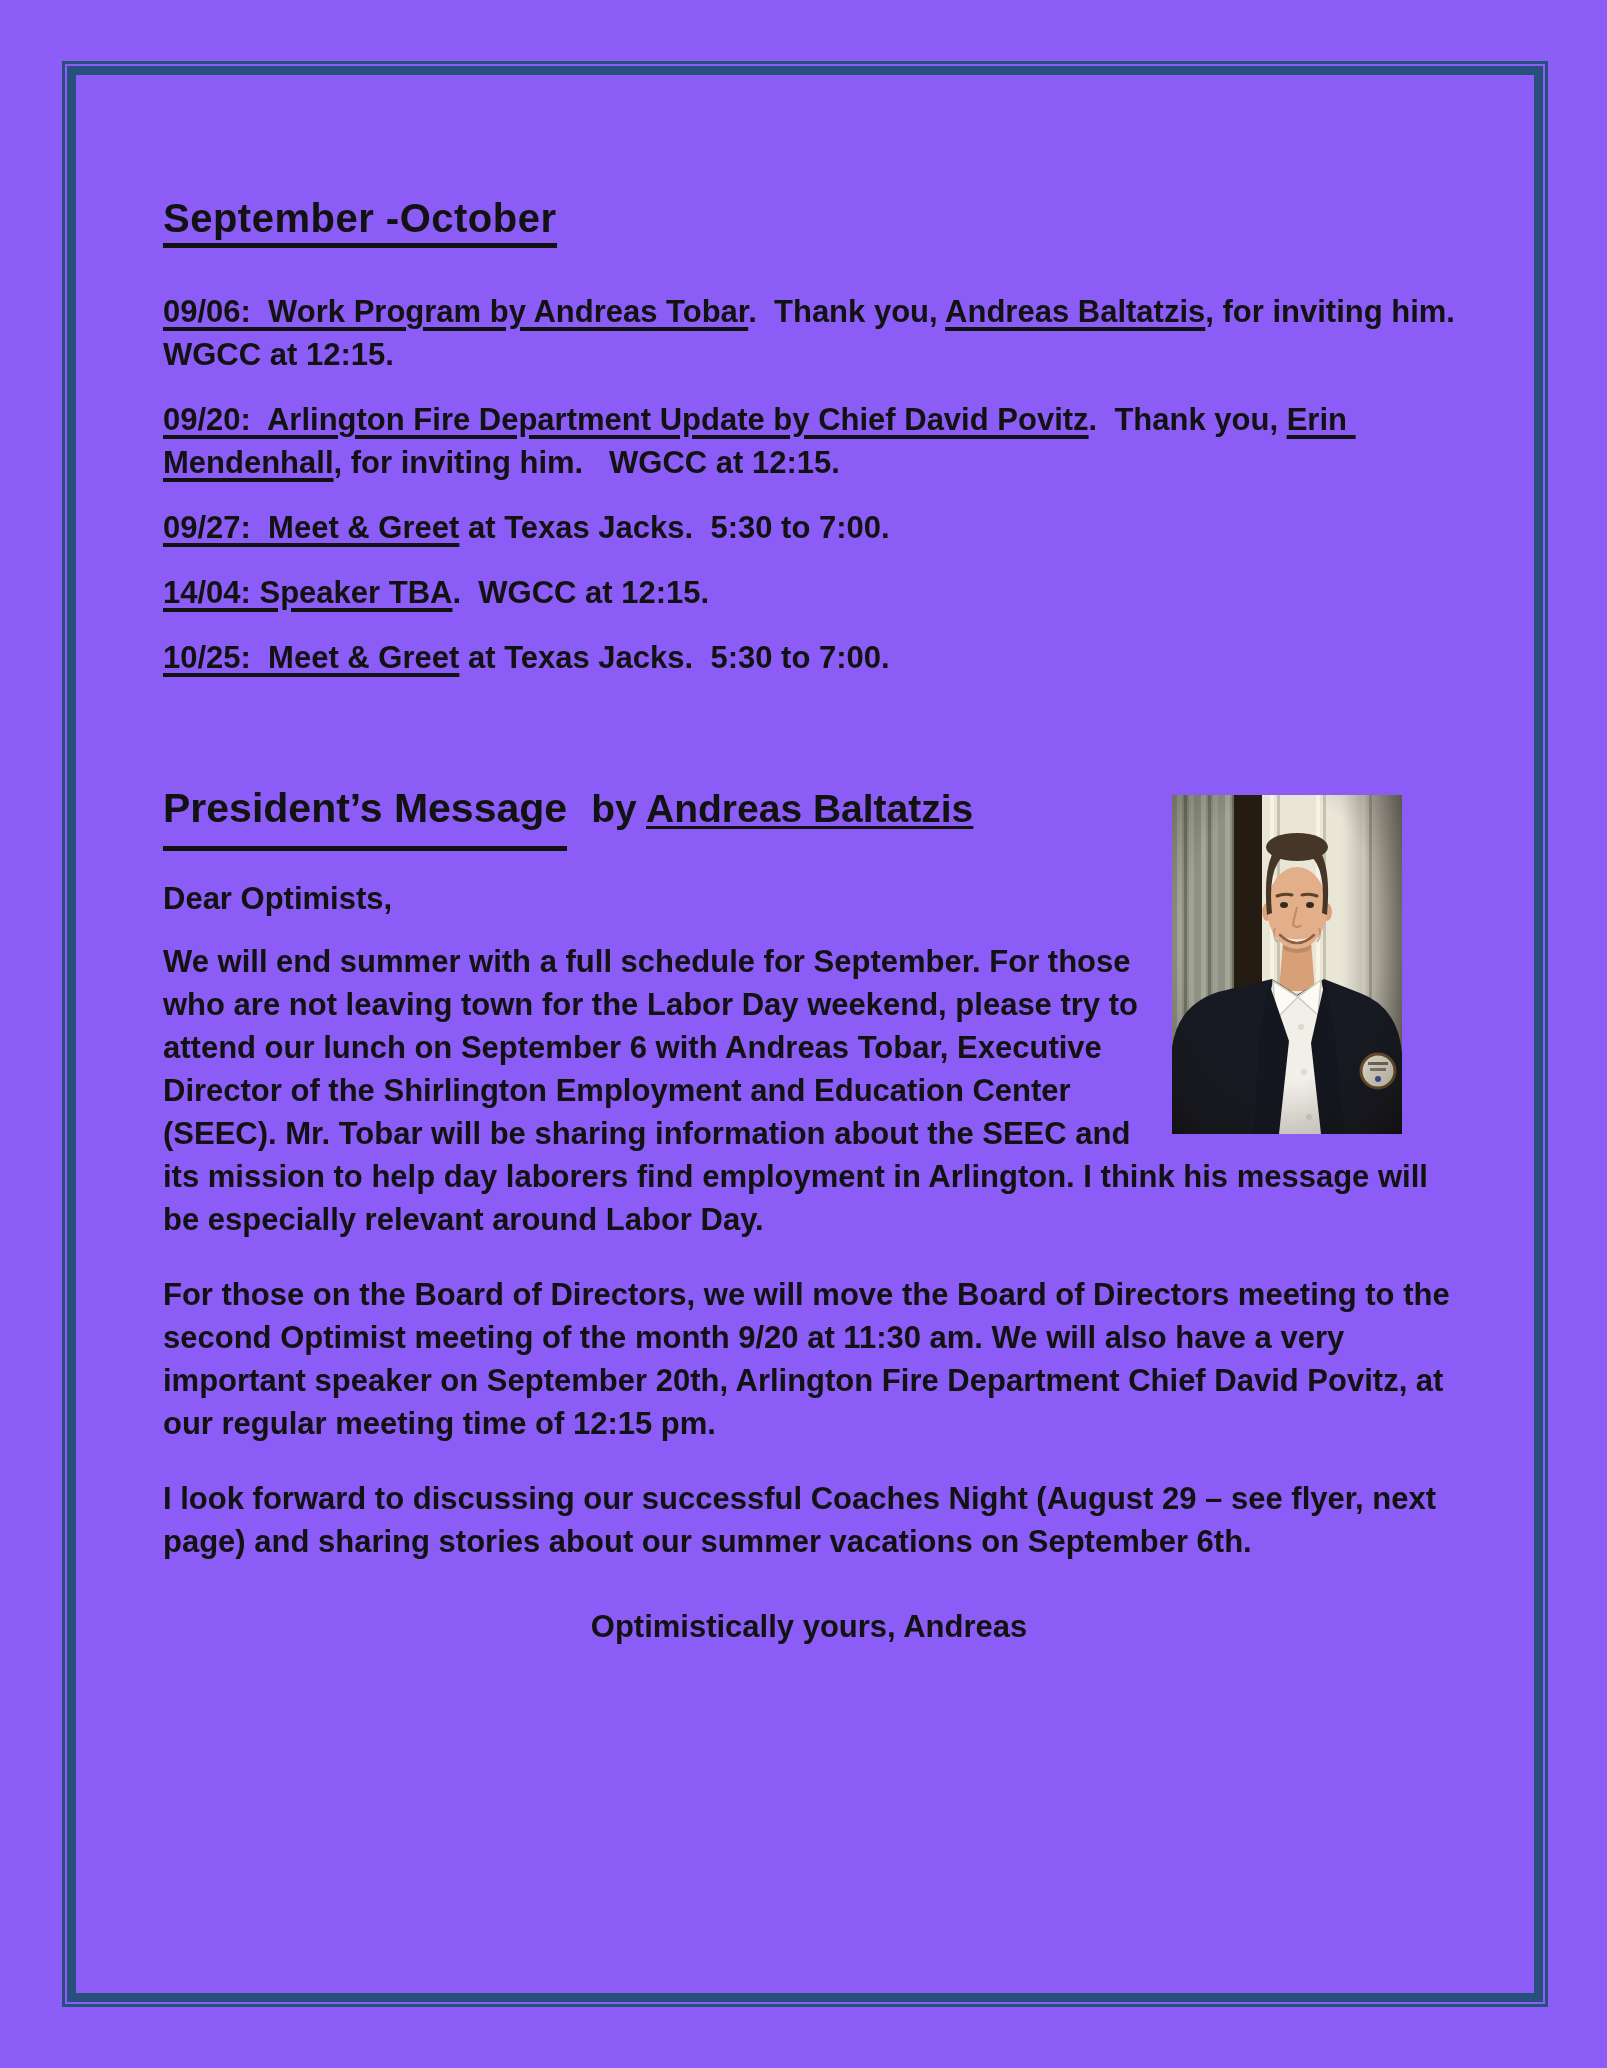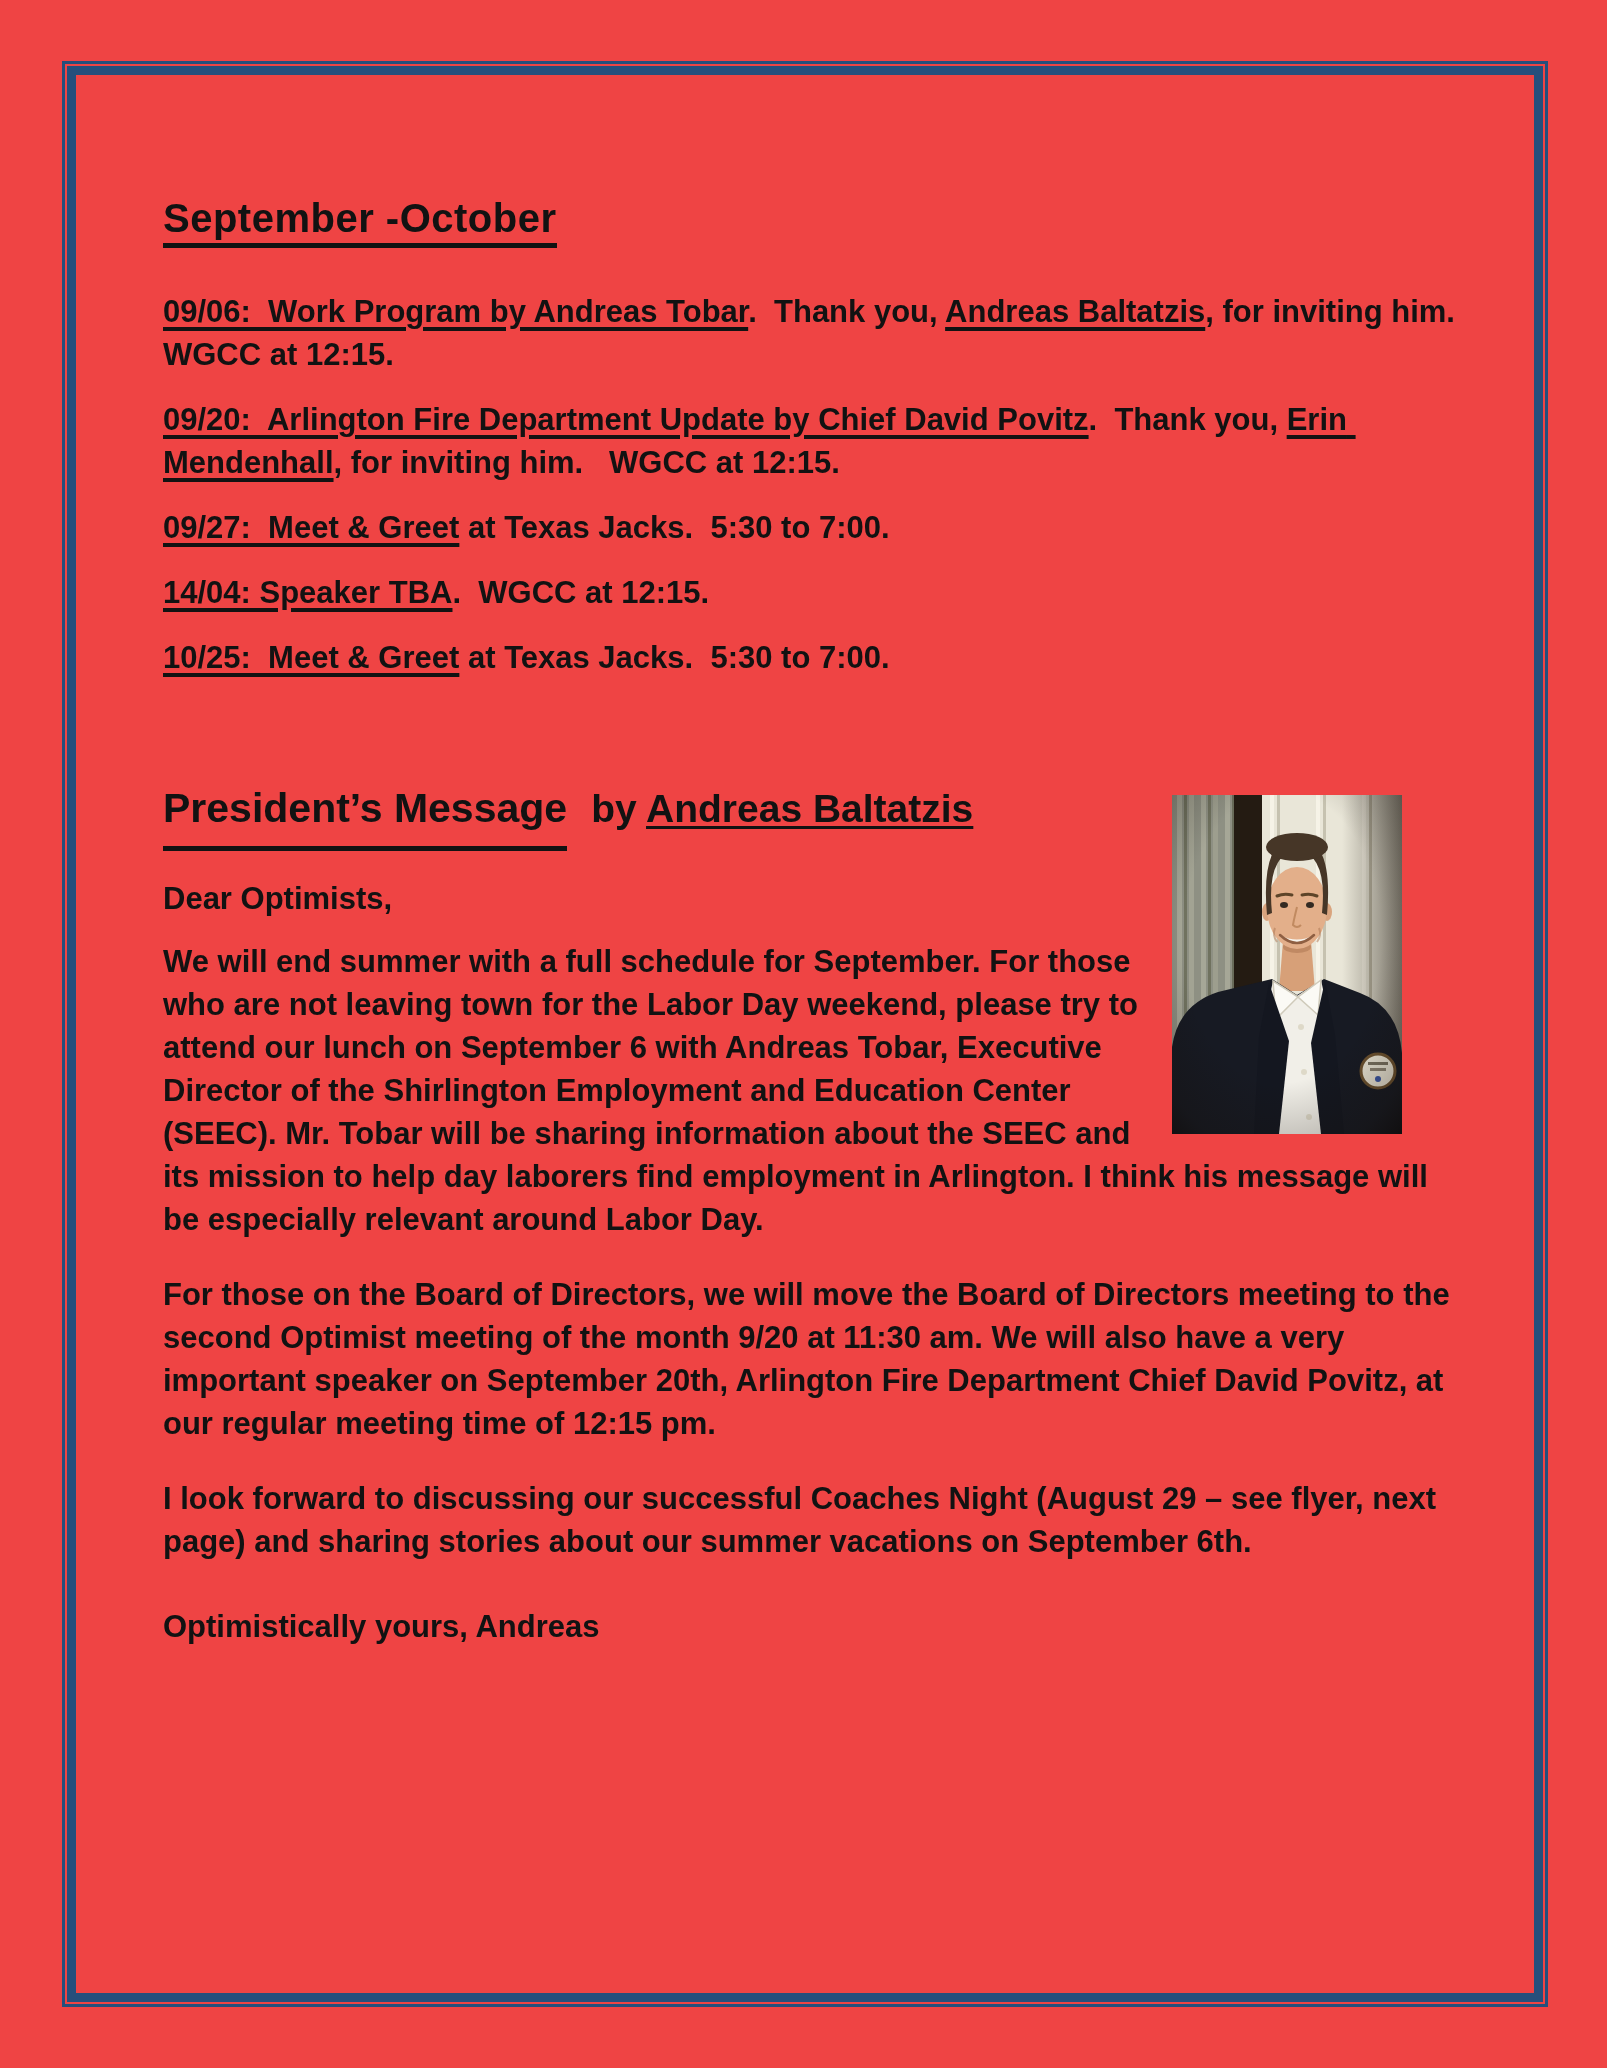--- a/index.html
+++ b/index.html
@@ -1,20 +1,20 @@
 <!DOCTYPE html>
 <html><head>
 <meta charset="utf-8">
 <style>
   html, body { margin: 0; padding: 0; background: #ffffff; }
   .page {
     position: relative;
     width: 1607px;
     height: 2068px;
-    background: #ef4444;
+    background: #8b5cf6;
     font-family: "Liberation Sans", sans-serif;
     font-weight: bold;
     color: #121212;
     overflow: hidden;
   }
   .frame {
     position: absolute;
     left: 62px; top: 61px; right: 59px; bottom: 61px;
     border: 3px solid #264F7C;
     padding: 2px;
@@ -63,21 +63,21 @@
   }
   .byline { font-size: 39px; margin-left: 24px; }
   .byline u { text-decoration-thickness: 3px; text-underline-offset: 4px; }
   .para {
     margin: 0 0 32px 0;
     font-size: 31px;
     line-height: 43px;
     white-space: pre-wrap;
   }
   .salutation { margin-bottom: 20px; }
-  .signature { margin-top: 42px; }
+  .signature { margin-top: 42px; text-align: center; }
 </style>
 </head>
 <body>
 
 <div class="page">
   <div class="frame">
     <div class="frame-inner">
       <main class="content">
 
         <h1><span class="h1-text">September -October</span></h1>

